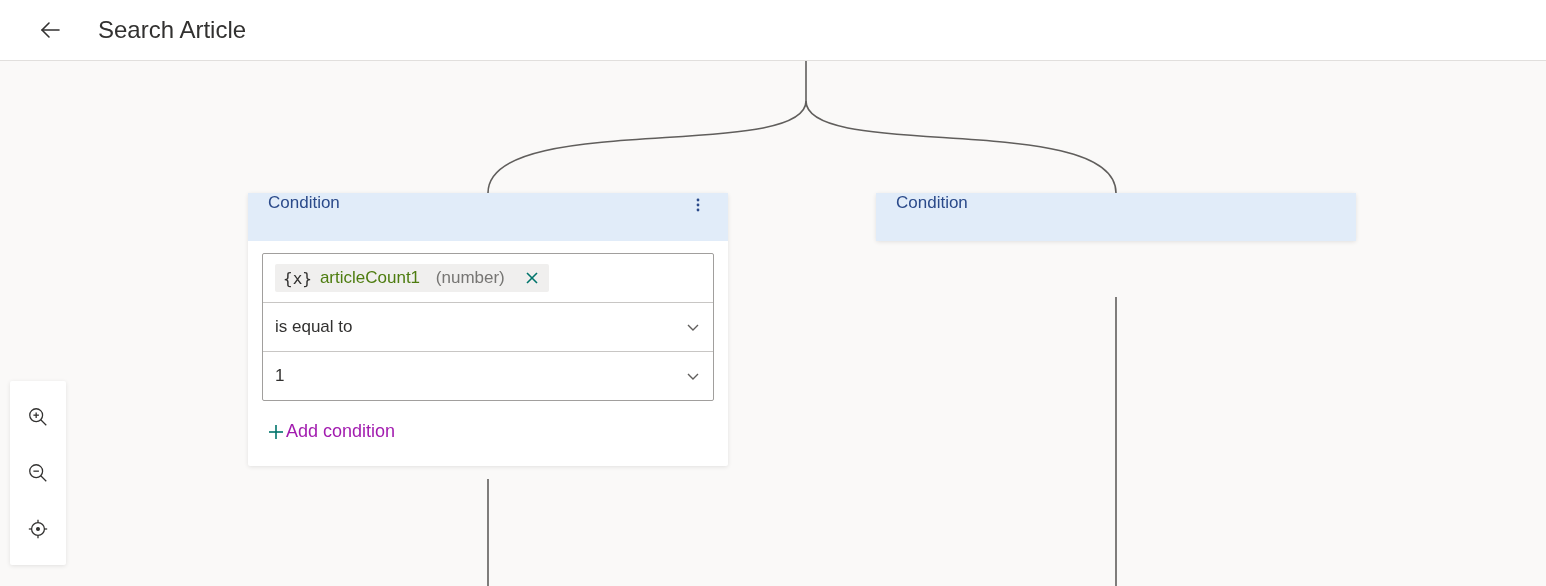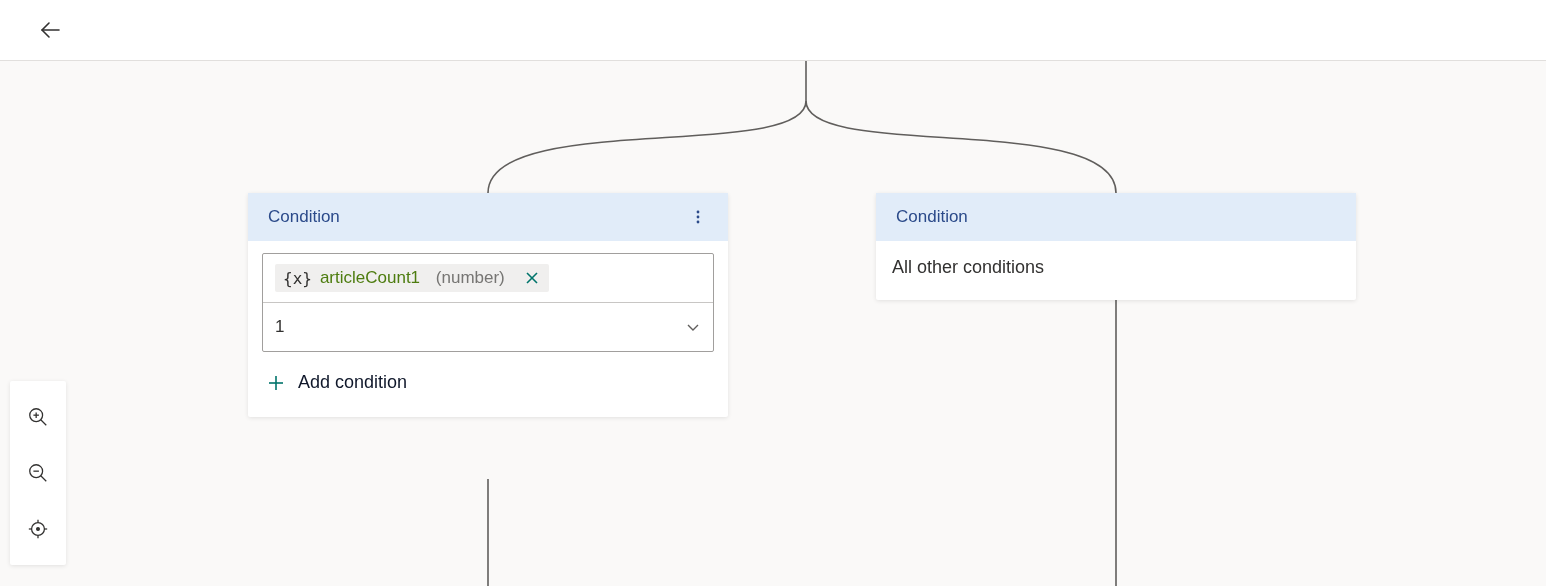--- a/index.html
+++ b/index.html
@@ -76,21 +76,20 @@
     border-radius: 2px;
     box-shadow: 0 1px 4px rgba(0,0,0,0.1);
   }
   .card1 { left: 248px; top: 132px; width: 480px; }
   .card2 { left: 876px; top: 132px; width: 480px; }
 
   .card-header {
     background: #e1ecf9;
     height: 48px;
     display: flex;
-    align-items: center;
     justify-content: space-between;
     padding: 0 18px 0 20px;
     font-size: 17px;
     color: #2b4a8a;
   }
   .card-header .more {
     width: 24px;
     height: 24px;
     display:flex;
     align-items:center;
@@ -145,24 +144,23 @@
     top: 50%;
     transform: translateY(-50%);
     color: #605e5c;
     display:flex;
     cursor:pointer;
   }
 
   .add-cond {
     display: inline-flex;
     align-items: center;
-    gap: 12px;
     padding: 6px 4px;
     cursor: pointer;
-    color: #0f172a;
+    color: #a21caf;
     font-size: 18px;
   }
   .add-cond .plus { color: #00746b; display:flex; }
 
   .other-text { padding: 4px 2px; font-size: 18px; color: #323130; }
 
   
   svg.overlay {
     position: absolute;
     left: 0; top: 0;
@@ -177,20 +175,21 @@
 </head>
 <body>
 
 <div class="topbar">
   <div class="back-btn icon">
     <svg width="24" height="24" viewBox="0 0 24 24" fill="none" stroke="currentColor" stroke-width="1.6" stroke-linecap="round" stroke-linejoin="round">
       <line x1="21" y1="12" x2="4" y2="12"></line>
       <polyline points="11 5 4 12 11 19"></polyline>
     </svg>
   </div>
+  <div class="page-title">Search Article</div>
 </div>
 
 <div class="canvas">
 
   <svg class="overlay">
 
     <path d="M 806 0 L 806 40" fill="none" stroke="#605e5c" stroke-width="1.6"></path>
 
     <path d="M 806 40 C 806 100, 488 50, 488 132" fill="none" stroke="#605e5c" stroke-width="1.6"></path>
 
@@ -252,20 +251,28 @@
             </span>
             <span class="remove icon">
               <svg width="14" height="14" viewBox="0 0 14 14" stroke="currentColor" stroke-width="1.6">
                 <line x1="2" y1="2" x2="12" y2="12"></line>
                   <line x1="12" y1="2" x2="2" y2="12"></line>
               </svg>
             </span>
           </span>
         </div>
 
+        <div class="cond-row">
+          <span>is equal to</span>
+          <span class="row-chevron icon">
+            <svg width="16" height="16" viewBox="0 0 16 16" fill="none" stroke="currentColor" stroke-width="1.4">
+              <polyline points="3 6 8 11 13 6"></polyline>
+            </svg>
+          </span>
+        </div>
 
         <div class="cond-row">
           <span>1</span>
           <span class="row-chevron icon">
             <svg width="16" height="16" viewBox="0 0 16 16" fill="none" stroke="currentColor" stroke-width="1.4">
               <polyline points="3 6 8 11 13 6"></polyline>
             </svg>
           </span>
         </div>
 
@@ -280,18 +287,15 @@
         </span>
         <span>Add condition</span>
       </div>
     </div>
   </div>
 
   <div class="card card2">
     <div class="card-header">
       <span>Condition</span>
     </div>
-    <div class="card-body">
-      <div class="other-text">All other conditions</div>
-    </div>
   </div>
 
 </div>
 
 </body></html>

